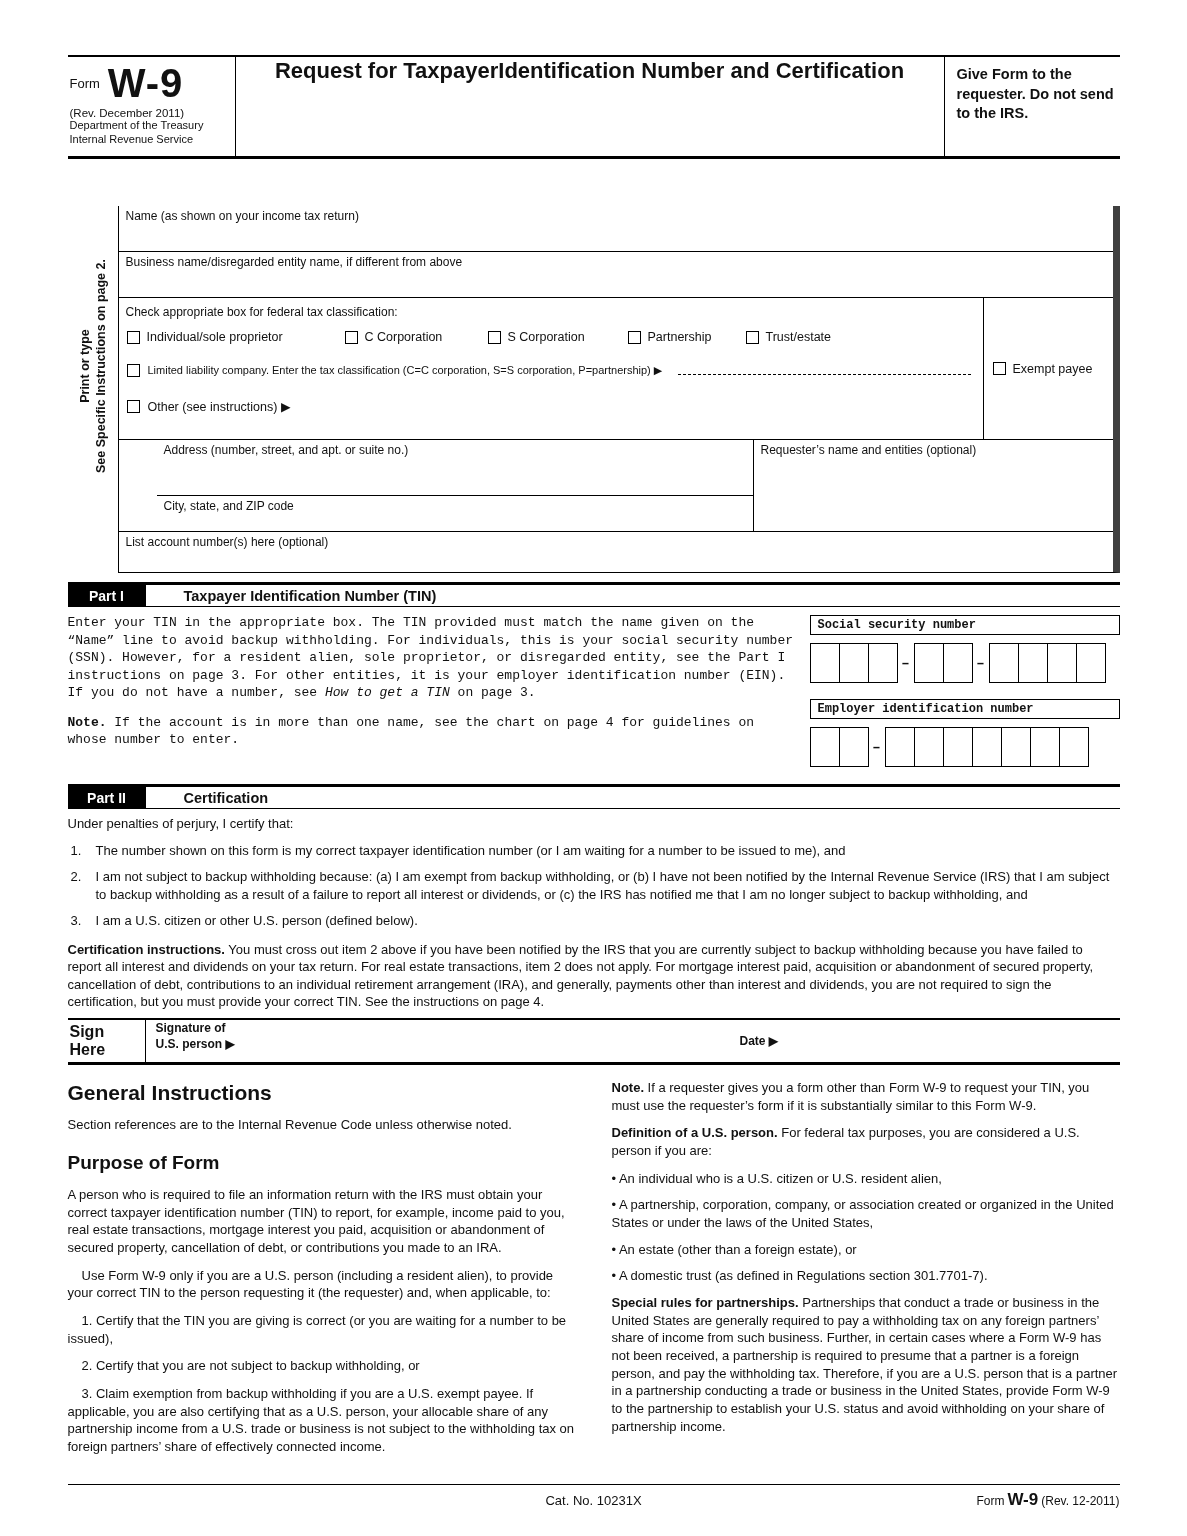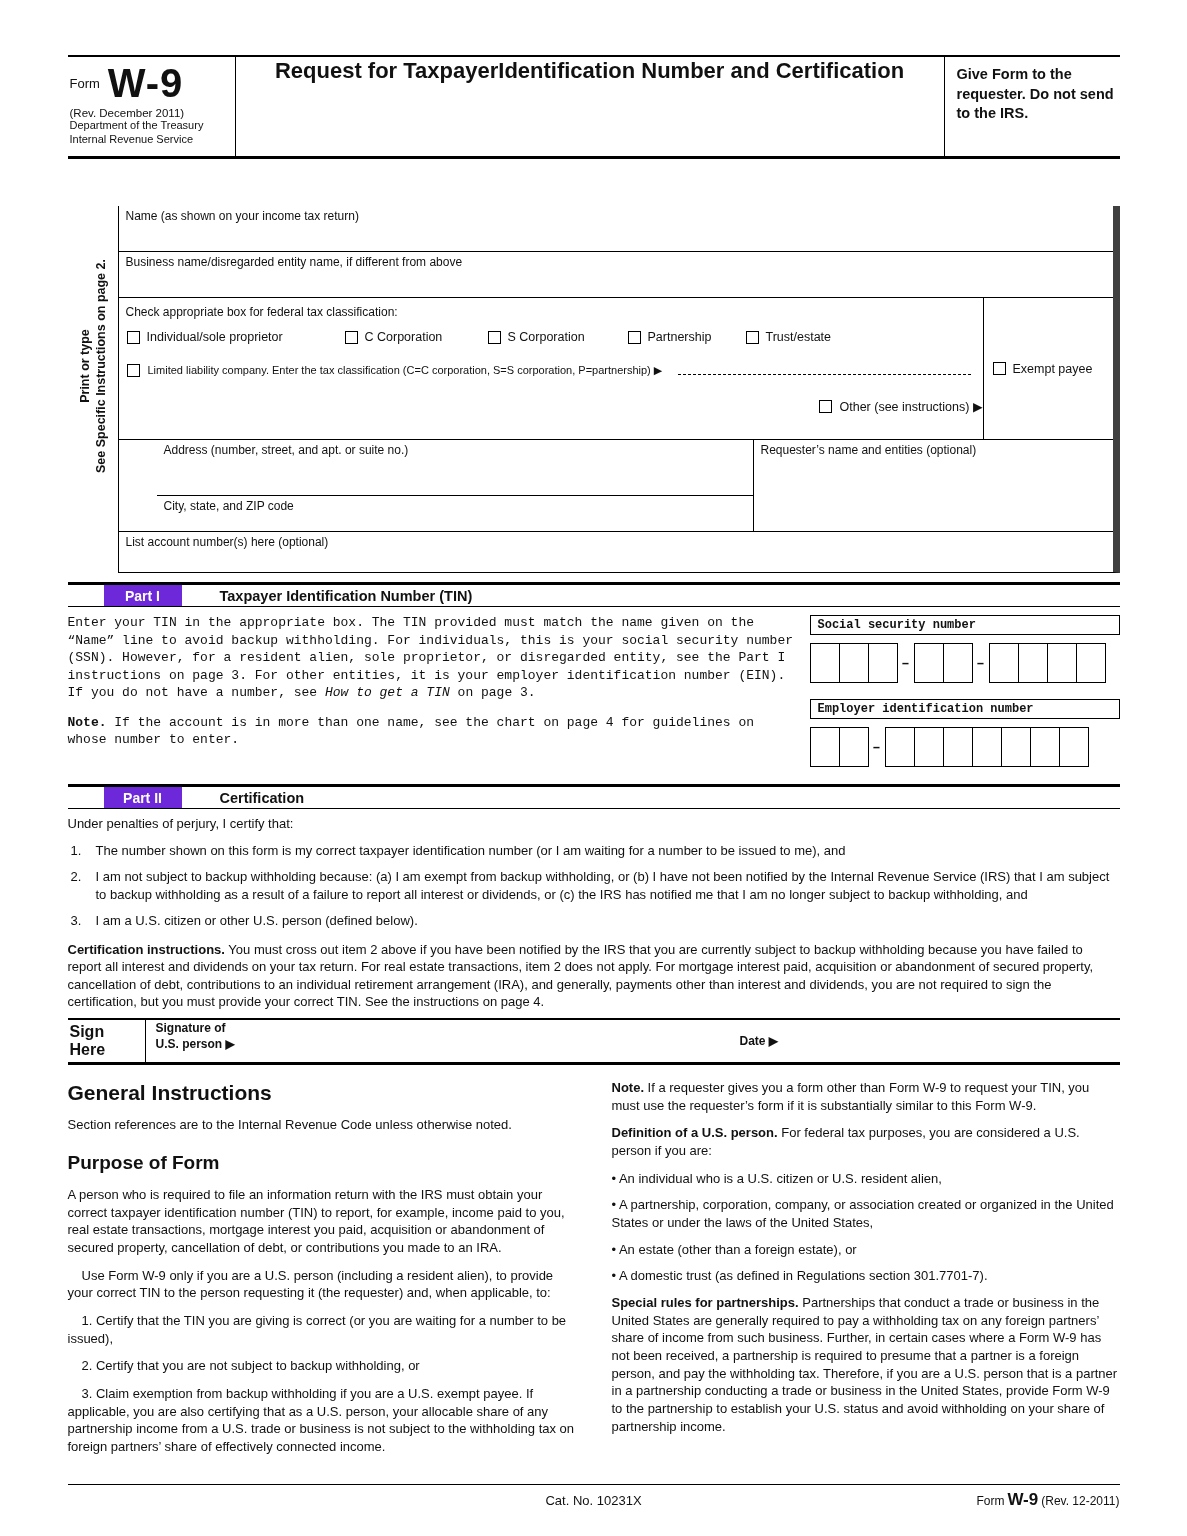--- a/index.html
+++ b/index.html
@@ -34,32 +34,32 @@
   .name-row { height:46px; }
   .biz-row { height:46px; }
   .class-row { height:142px; display:flex; }
   .class-left { flex:1; padding-top:4px; }
   .cb-row { display:flex; align-items:center; margin-top:11px; padding-left:8px; font-size:12.5px; }
   .cb-item { display:flex; align-items:center; gap:7px; }
   .cb-item.w1 { width:218px; } .cb-item.w2 { width:143px; } .cb-item.w3 { width:140px; } .cb-item.w4 { width:118px; }
   .cb { width:13px; height:13px; border:1.5px solid #000; background:#fff; display:inline-block; flex:none; }
   .llc-row { display:flex; align-items:center; gap:8px; margin-top:20px; padding-left:8px; font-size:11px; }
   .dotline { flex:1; border-bottom:1.5px dashed #000; height:1px; margin:8px 12px 0 8px; }
-  .other-row { display:flex; align-items:center; gap:8px; margin-top:22px; padding-left:8px; font-size:12.5px;justify-content:flex-end; }
+  .other-row { display:flex; align-items:center; gap:8px; margin-top:22px; padding-left:8px; font-size:12.5px; }
   .exempt-cell { width:130px; border-left:1px solid #000; display:flex; align-items:center; gap:7px; padding-left:9px; font-size:12.5px; }
   .addr-combo { display:flex; height:92px; }
   .addr-left { flex:1; display:flex; flex-direction:column;padding-left:38px; }
   .addr-row { height:56px; border-bottom:1px solid #000; }
   .city-row { flex:1; }
   .req-cell { width:360px; border-left:1px solid #000; }
   .acct-row { height:40px; }
 
   
   .part-header { display:flex; border-top:3px solid #000; border-bottom:1px solid #000; height:25px; margin-top:9px; }
-  .part-badge { width:78px; background:#6d28d9; color:#fff; font-weight:bold; font-size:14px; display:flex; align-items:center; justify-content:center;margin-left:36px; }
+  .part-badge { width:78px; background:#000000; color:#fff; font-weight:bold; font-size:14px; display:flex; align-items:center; justify-content:center; }
   .part-title { font-weight:bold; font-size:14.5px; display:flex; align-items:center; padding-left:38px; }
 
   
   .p1-body { display:flex; padding-top:7px; min-height:168px;font-family:Liberation Mono, monospace; }
   .p1-text { flex:1; padding-right:16px; font-size:13px; line-height:1.35; }
   .p1-note { margin-top:12px; }
   .p1-boxes { width:310px; padding-top:1px; }
   .tin-label-box { border:1px solid #000; font-size:12px; font-weight:bold; padding:2px 0 2px 7px; }
   .tin-label-box.ein { margin-top:16px; }
   .digit-row { display:flex; margin-top:8px; height:40px; }

